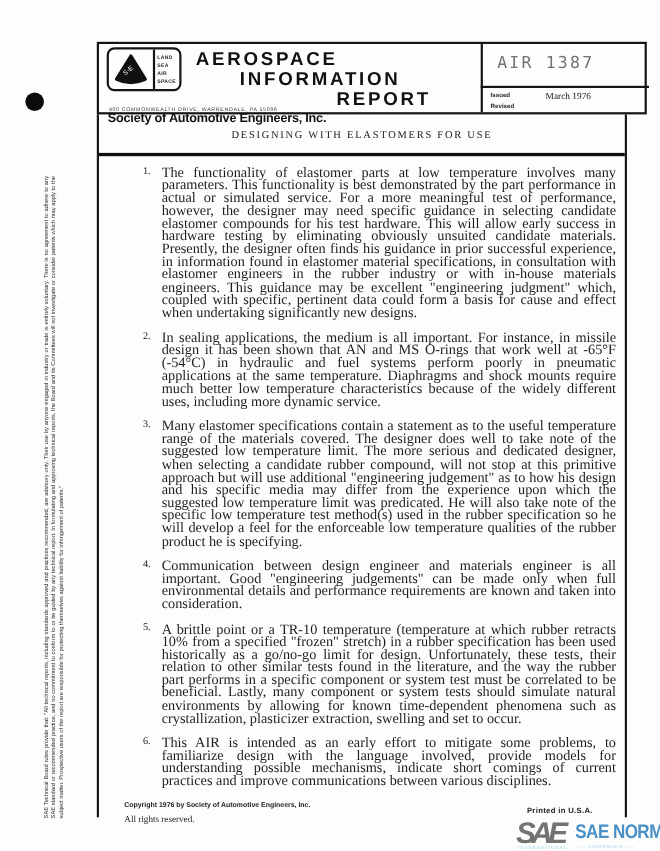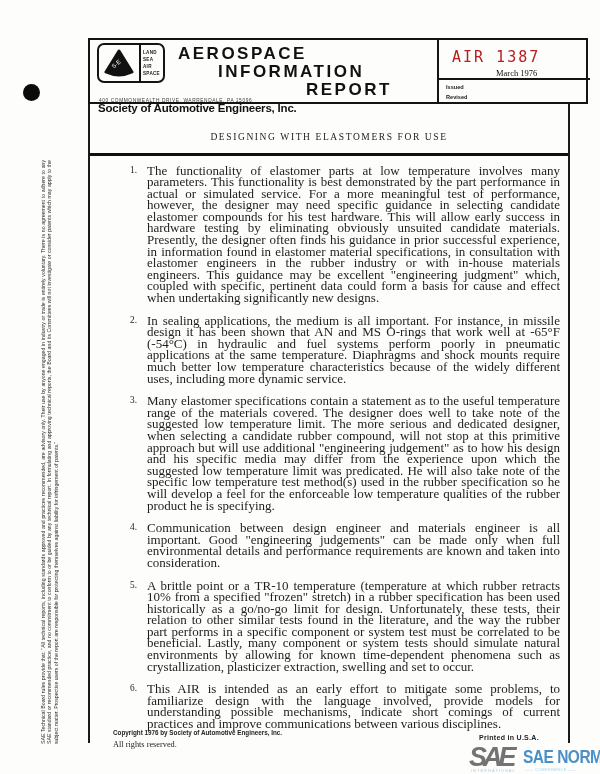--- a/index.html
+++ b/index.html
@@ -21,31 +21,31 @@
   .badge-emblem{width:40px;height:100%;display:flex;align-items:center;justify-content:center;}
   .badge-words{flex:1;border-left:2px solid #141414;display:flex;flex-direction:column;justify-content:center;
                font-family:"Liberation Sans", sans-serif;font-size:4.6px;font-weight:bold;line-height:7px;padding-left:2px;letter-spacing:.3px;}
   .rt{position:absolute;font-family:"Liberation Sans", sans-serif;font-weight:bold;font-size:17px;letter-spacing:2.5px;color:#111;}
   .rt1{left:88px;top:4px;}
   .rt2{left:128px;top:22px;}
   .rt3{left:216px;top:40px;}
   .society{position:absolute;left:8px;top:62px;font-family:"Liberation Sans", sans-serif;font-weight:bold;font-size:11.5px;letter-spacing:-0.2px;color:#111;text-align:center;}
   .address{position:absolute;left:9px;top:58px;font-family:"Liberation Sans", sans-serif;font-size:4.8px;letter-spacing:.6px;color:#3a3a3a;}
   .vdiv{position:absolute;left:347px;top:0;width:0;height:100%;border-left:2px solid #141414;}
-  .airno{position:absolute;left:362px;top:8px;font-family:"DejaVu Sans Mono", monospace;font-size:15px;letter-spacing:2px;color:#b91c1c;}
+  .airno{position:absolute;left:362px;top:8px;font-family:"DejaVu Sans Mono", monospace;font-size:15px;letter-spacing:2px;color:#737373;}
   .hdiv{position:absolute;left:347px;top:38px;width:153px;border-top:2px solid #141414;}
   .meta-label{position:absolute;font-family:"Liberation Sans", sans-serif;font-weight:bold;font-size:5.6px;color:#222;}
   .issued-label{left:356px;top:44px;}
   .revised-label{left:356px;top:54px;}
-  .issued-value{position:absolute;left:406px;top:28px;font-size:8.5px;color:#111;}
+  .issued-value{position:absolute;left:406px;top:42px;font-size:8.5px;color:#111;}
 
   
   .content-box{position:absolute;left:88px;top:104px;width:482px;height:639px;
                border-left:2px solid #1a1a1a;border-right:2px solid #1a1a1a;box-sizing:border-box;}
-  .doc-title{margin-top:27px;text-align:center;font-size:9.5px;letter-spacing:1.6px;line-height:12.5px;color:#222;}
+  .doc-title{margin-top:13px;text-align:center;font-size:9.5px;letter-spacing:1.6px;line-height:12.5px;color:#222;}
   .rule{margin-top:9px;border-top:3px solid #0f0f0f;}
   .section-heading{margin:29px 0 0 12px;font-size:9.6px;letter-spacing:.6px;}
   .sec-num{display:inline-block;width:27px;}
   .sec-title{text-decoration:underline;}
   .paras{margin-top:9px;}
   .para{display:flex;margin:0 8px 11px 40px;}
   .pnum{width:17px;flex:none;font-size:9.3px;line-height:11.6px;}
   .ptext{flex:1;font-size:13px;line-height:11.6px;text-align:justify;color:#1d1d1d;}
 
   

